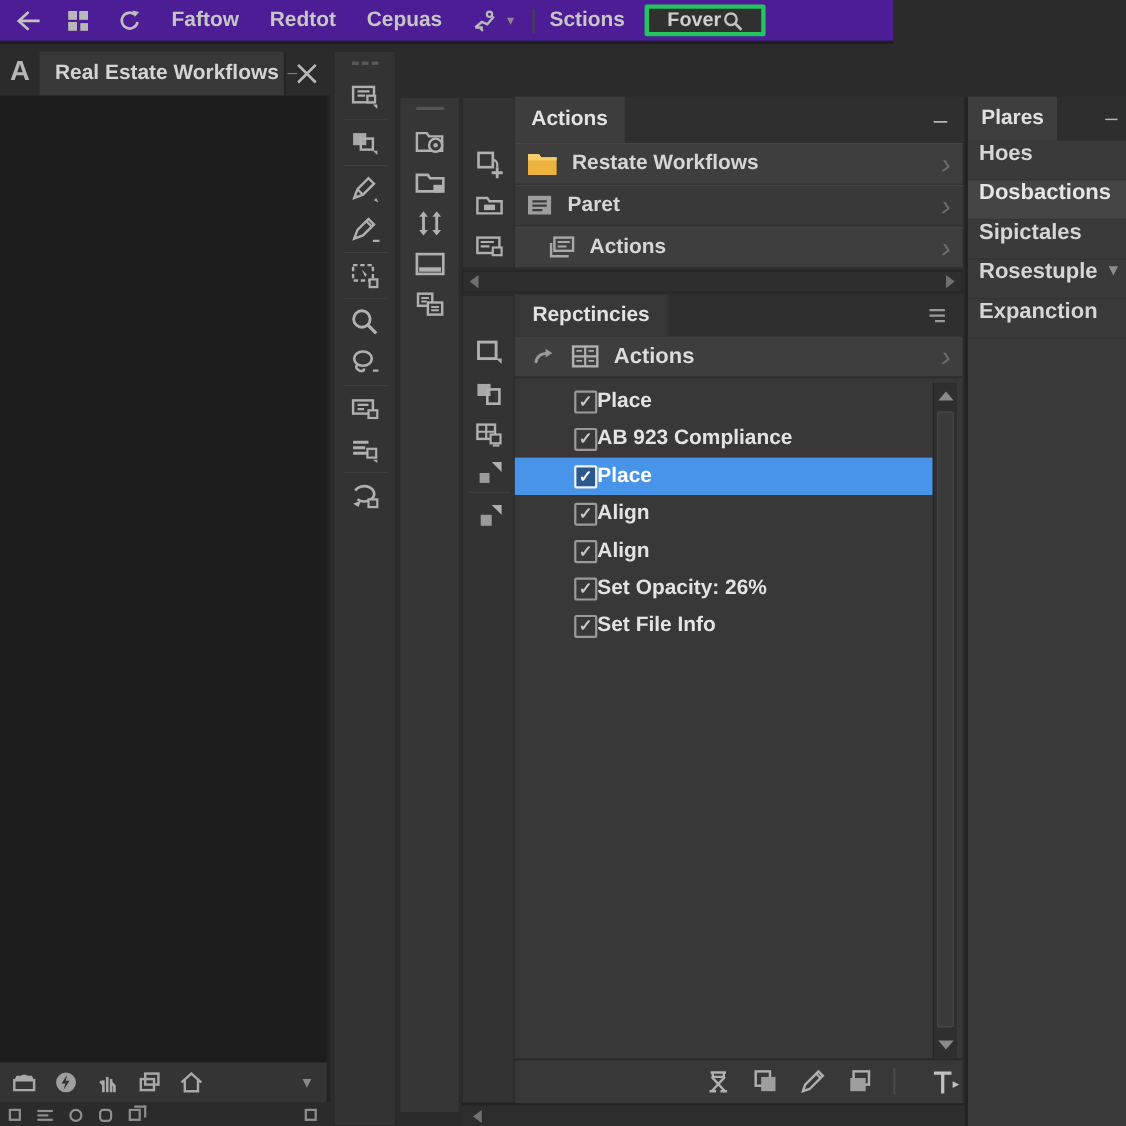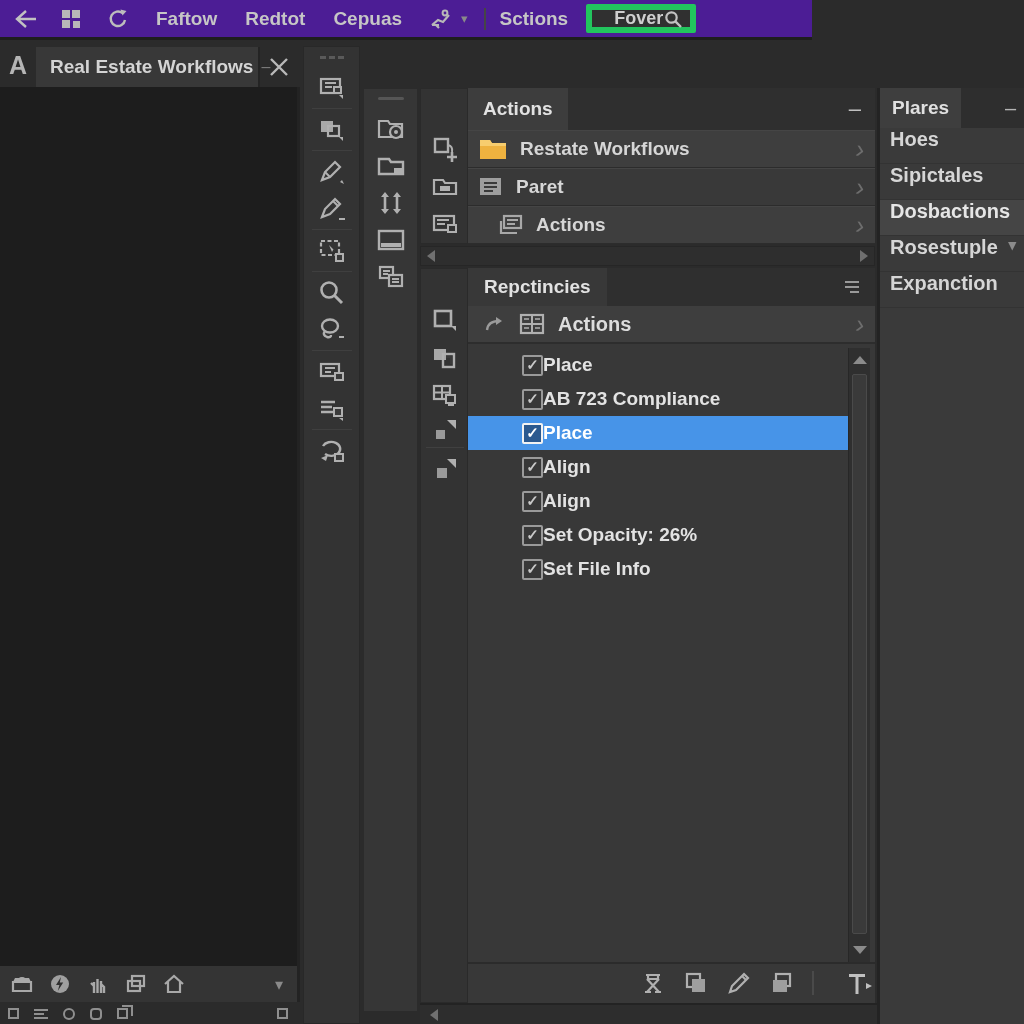--- a/index.html
+++ b/index.html
@@ -5,21 +5,21 @@
 *{margin:0;padding:0;box-sizing:border-box}
 html,body{background:#1a1a1a}
 body{font-family:"Liberation Sans",sans-serif;-webkit-font-smoothing:antialiased}
 .screen{position:relative;width:1024px;height:1024px;background:#2b2b2b;overflow:hidden;color:#c9c9c9}
 
 
 .menubar{position:absolute;left:0;top:0;width:812px;height:40px;background:#4c1d95;border-bottom:3px solid #1e1e1e;display:flex;align-items:center}
 .mb-item{font-size:19px;font-weight:600;color:#c6c6c6;cursor:default;white-space:nowrap}
 .mb-icon{display:inline-flex;align-items:center;justify-content:center}
 .mb-divider{width:2px;height:22px;background:#454545;margin-left:16px}
-.searchbox{margin-left:18px;width:110px;height:29px;border:6px solid #22c55e;border-radius:2px;background:#303030;display:flex;align-items:center;justify-content:flex-end;padding:0 7px}
+.searchbox{margin-left:18px;width:110px;height:29px;border:4px solid #22c55e;border-radius:2px;background:#303030;display:flex;align-items:center;justify-content:center;padding:0 7px}
 .searchbox .sv{font-size:18px;font-weight:600;color:#cfcfcf}
 .caret{font-size:13px;color:#8a8a8a}
 
 
 .app-badge{position:absolute;left:9px;top:51px;font-size:25px;font-weight:600;color:#b5b5b5}
 .doc-tab{position:absolute;left:36px;top:47px;width:224px;height:40px;background:#383838;display:flex;align-items:center;padding:0 10px 0 14px;border-right:2px solid #242424}
 .doc-tab .t{font-size:19px;font-weight:700;color:#d4d4d4;white-space:nowrap}
 .doc-tab .mod{margin-left:8px;color:#7c7c7c;font-size:16px}
 .tab-close{position:absolute;left:264px;top:52px;width:30px;height:30px;display:flex;align-items:center;justify-content:center}
 
@@ -463,21 +463,21 @@
       <span class="row-chev">›</span>
     </div>
 
     <div class="check-list">
       <div class="check-row">
         <span class="cb">✓</span>
         <span class="lbl">Place</span>
       </div>
       <div class="check-row">
         <span class="cb">✓</span>
-        <span class="lbl">AB 723 Compliance</span>
+        <span class="lbl">AB 923 Compliance</span>
       </div>
       <div class="check-row selected">
         <span class="cb">✓</span>
         <span class="lbl">Place</span>
       </div>
       <div class="check-row">
         <span class="cb">✓</span>
         <span class="lbl">Align</span>
       </div>
       <div class="check-row">
@@ -540,25 +540,25 @@
   </div>
 
   <div class="panel-right">
     <div class="rp-tabstrip">
       <span class="rp-tab">Plares</span>
       <span class="rp-min">–</span>
     </div>
     <div class="rp-row">
         <span>Hoes</span>
       </div>
+    <div class="rp-row highlighted">
+        <span>Dosbactions</span>
+      </div>
     <div class="rp-row">
         <span>Sipictales</span>
-      </div>
-    <div class="rp-row highlighted">
-        <span>Dosbactions</span>
       </div>
     <div class="rp-row">
         <span>Rosestuple</span>
         <span class="dd">▾</span>
       </div>
     <div class="rp-row">
         <span>Expanction</span>
       </div>
   </div>
 

